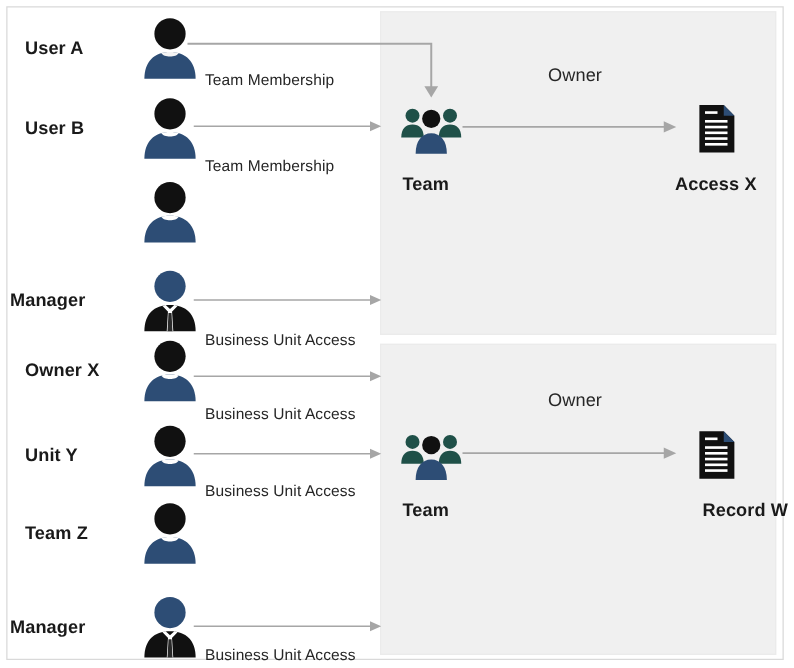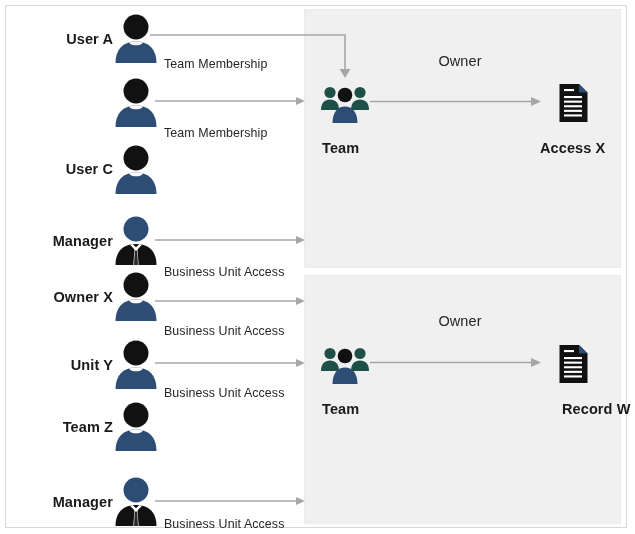--- a/index.html
+++ b/index.html
@@ -45,21 +45,21 @@
     width: 317px;
     height: 249px;
   }
 
   
   .actor-label {
     position: absolute;
     font-size: 14.5px;
     font-weight: bold;
     color: #1a1a1a;
-    text-align: right;
+    text-align: left;
     white-space: nowrap;
     letter-spacing: 0.1px;
   }
   .edge-label {
     position: absolute;
     font-size: 12.4px;
     color: #262626;
     white-space: nowrap;
     letter-spacing: 0.1px;
     margin-top: 40px;
@@ -99,21 +99,21 @@
 
 <div id="canvas">
 
   <div class="outer-border"></div>
 
   <div class="panel" id="panel-top"></div>
 
   <div class="panel" id="panel-bottom"></div>
 
   <div class="actor-label" style="left:20px; top:31px; width:93px;">User A</div>
-  <div class="actor-label" style="left:20px; top:161px; width:93px;">User C</div>
+  <div class="actor-label" style="left:20px; top:95px; width:93px;">User B</div>
   <div class="actor-label" style="left:8px; top:233px; width:105px;">Manager</div>
 
   <div class="icon" style="left:113px; top:12px;">
     <svg width="46" height="52" viewBox="0 0 46 52">
       <circle cx="23" cy="15" r="12.5" fill="#111111"></circle>
       <path d="M2.5 51 C2.5 37 10.5 29.5 23 29.5 C35.5 29.5 43.5 37 43.5 51 Z" fill="#2d4d75"></path>
       <path d="M16 30.4 C18 34.2 28 34.2 30 30.4 C27.8 29.7 25.5 29.5 23 29.5 C20.5 29.5 18.2 29.7 16 30.4 Z" fill="#f4f4f4"></path>
     </svg>
   </div>
   <div class="icon" style="left:113px; top:76px;">

